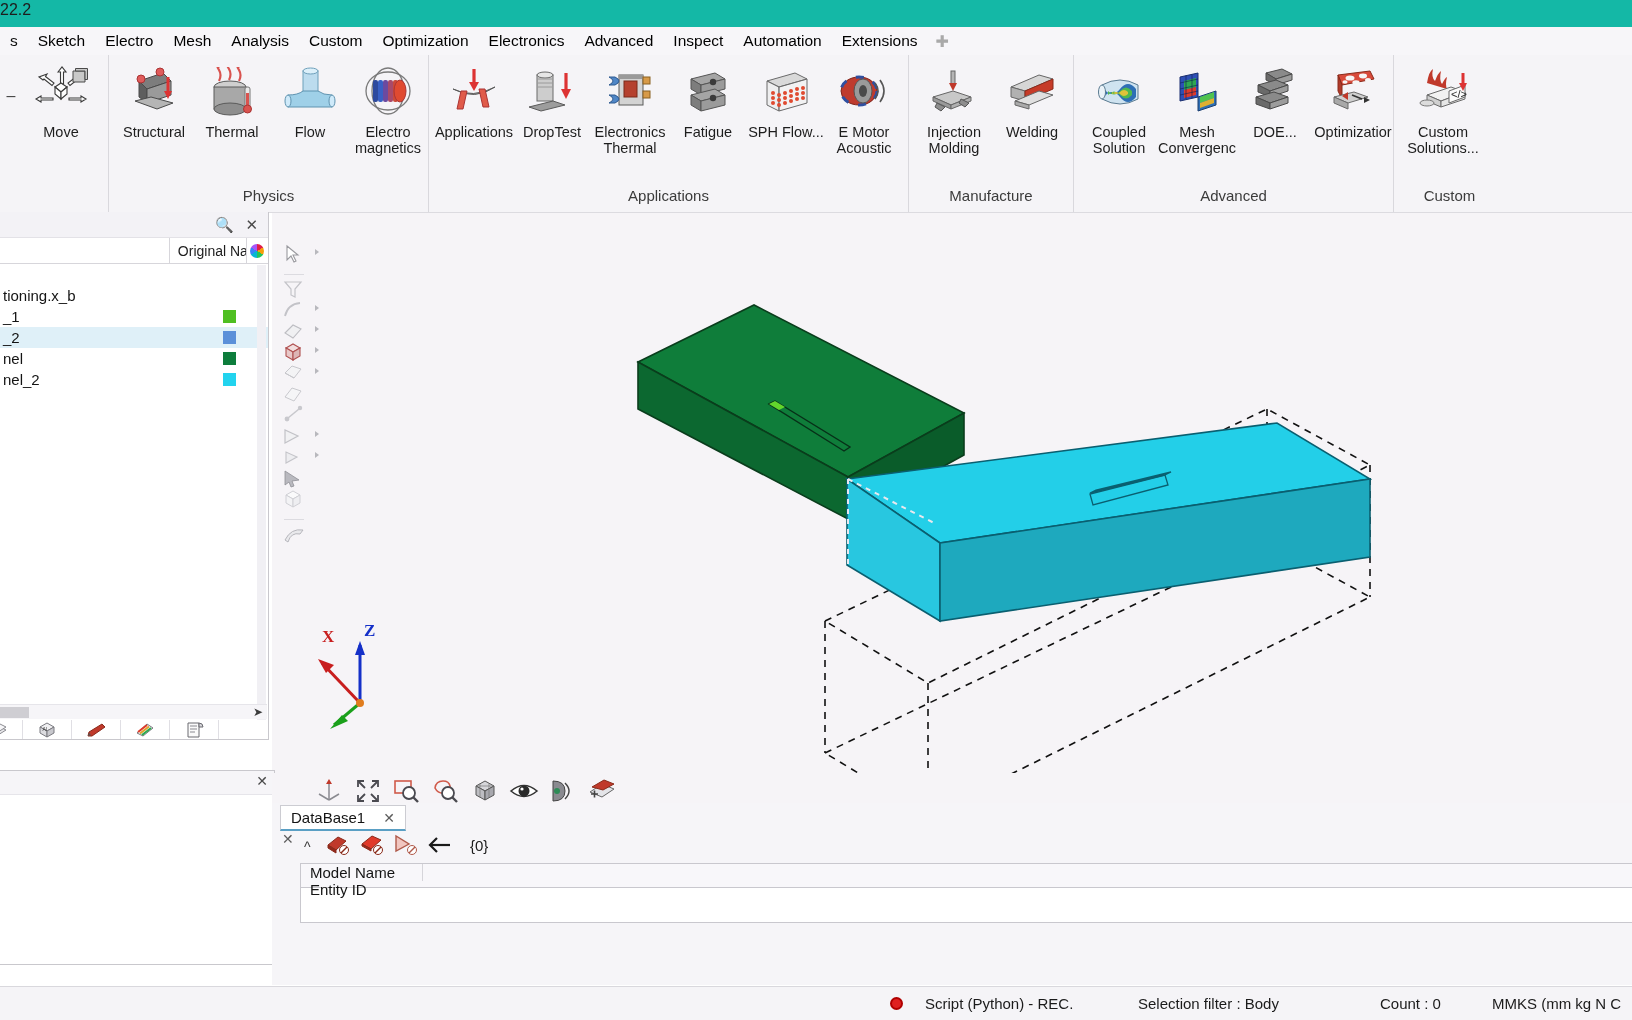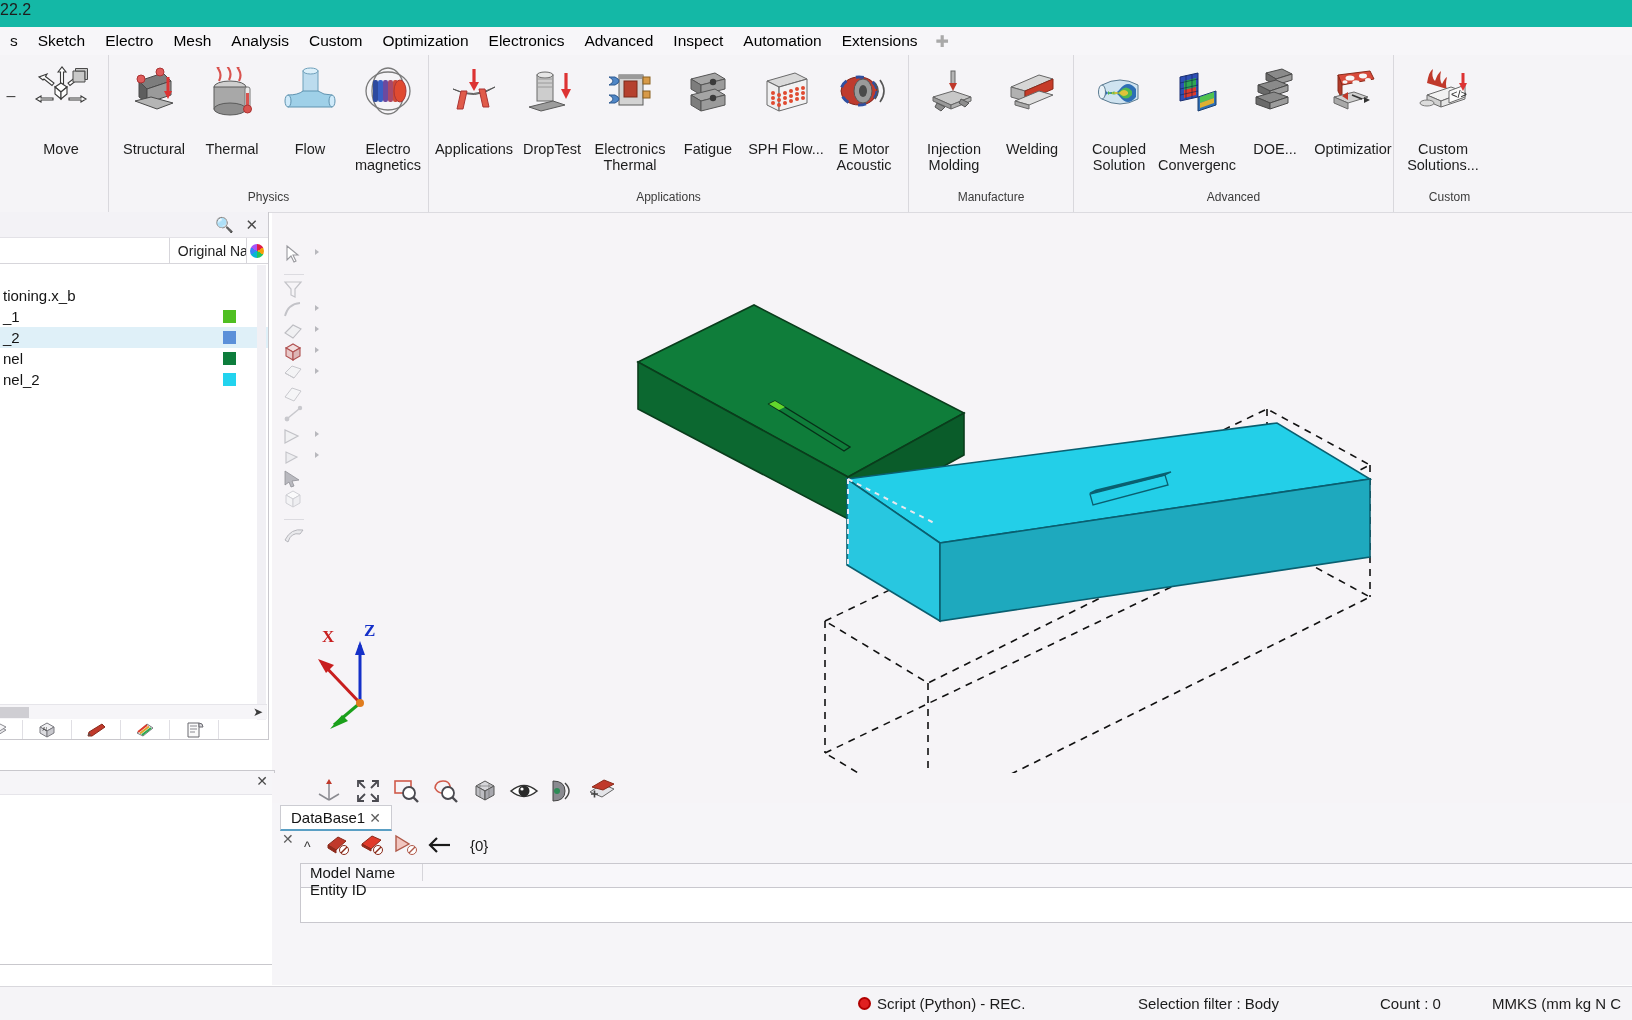--- a/index.html
+++ b/index.html
@@ -53,34 +53,34 @@
     display: flex; flex-direction: column;
     padding: 0 6px;
     height: 100%;
   }
   .rgroup + .rgroup { border-left: 1px solid #d9d8dd; }
   .rgroup-items {
     flex: 1; display: flex; align-items: flex-start; gap: 0px;
     padding-top: 6px;
   }
   .rgroup-title {
-    text-align: center; font-size: 12px; color: #3b3b3b;
+    text-align: center; font-size: 15px; color: #3b3b3b;
     padding-bottom: 8px;
   }
   .ritem {
     width: 78px; display: flex; flex-direction: column; align-items: center;
     cursor: default; padding: 2px 0 0 0;
   }
   .ritem .glyph {
     width: 58px; height: 58px;
     display: flex; align-items: center; justify-content: center;
   }
   .ritem .rlabel {
     font-size: 14.5px; line-height: 16px; text-align: center; color: #1d1d1d;
-    margin-top: 20px; width: 82px; overflow: hidden;
+    margin-top: 3px; width: 82px; overflow: hidden;
     white-space: pre-line;
   }
   .ritem.wide { width: 86px; }
 
   
   .leftpanel {
     position: absolute; left: -28px; top: 212px; width: 297px; height: 528px;
     background: #ffffff; border: 1px solid #c9c8cd; border-top: none;
   }
   .lp-toolbar {
@@ -185,21 +185,21 @@
   .lowleft-close { position: absolute; right: 6px; top: 2px; font-size: 14px; color: #4a4a4a; }
 
   
   .dbdock {
     position: absolute; left: 272px; top: 803px; width: 1360px; height: 182px;
     background: #f6f5f8;
   }
   .db-tabrow { position: relative; height: 28px; }
   .db-tab {
     position: absolute; left: 8px; top: 2px; height: 26px;
-    display: flex; align-items: center; gap: 4px;
+    display: flex; align-items: center; gap: 18px;
     padding: 0 10px 0 10px;
     background: #ffffff; border: 1px solid #ccccd2; border-bottom: 2px solid #5a9fc4;
     font-size: 15px; color: #141414;
   }
   .db-tab-x { font-size: 14px; color: #5c5c5c; }
   .db-toolrow { position: relative; height: 32px; }
   .db-x { position: absolute; left: 10px; top: 0px; font-size: 14px; color: #5c5c5c; }
   .db-chev { position: absolute; left: 32px; top: 8px; font-size: 14px; color: #3a3a3a; }
   .db-tools { position: absolute; left: 52px; top: 0px; display: flex; align-items: center; gap: 6px; }
   .db-tools .ti { width: 28px; height: 28px; display: flex; align-items: center; justify-content: center; }
@@ -221,21 +221,21 @@
     position: absolute; left: 0; bottom: 0; width: 1632px; height: 34px;
     background: #f5f4f7; border-top: 1px solid #d9d8dd;
     display: flex; align-items: center; font-size: 15px; color: #1b1b1b;
   }
   .sb-rec-dot {
     width: 13px; height: 13px; border-radius: 50%;
     background: #e02020; border: 2px solid #b00000; margin-right: 6px;
     display: inline-block;
   }
   .sb-seg { display: flex; align-items: center; white-space: nowrap; }
-  .sb-script { position: absolute; left: 858px; }
+  .sb-script { position: absolute; left: 890px; gap: 16px; }
   .sb-filter { position: absolute; left: 1138px; }
   .sb-count  { position: absolute; left: 1380px; }
   .sb-units  { position: absolute; left: 1492px; }
 </style>
 </head>
 <body>
 
 <div id="app">
 
   <div class="titlebar">

